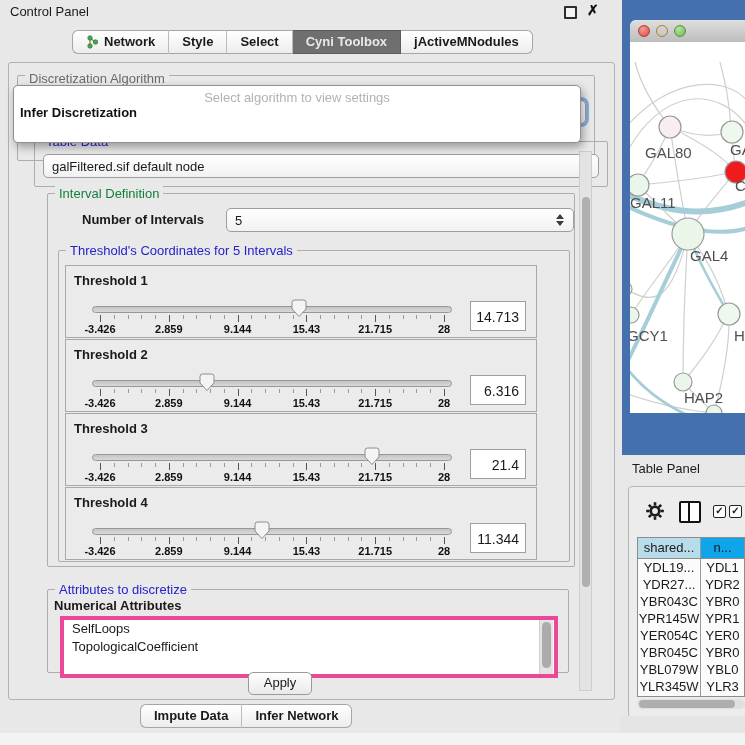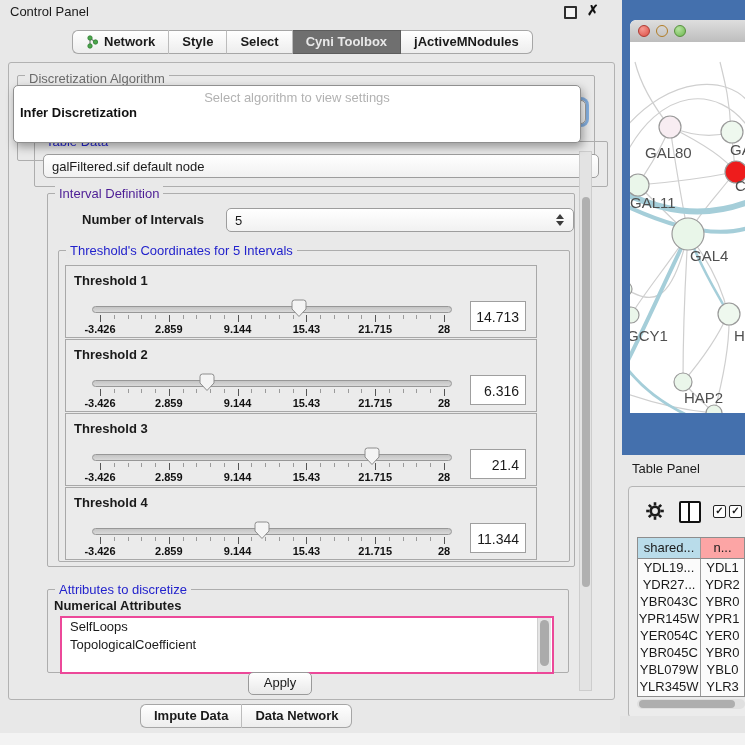--- a/index.html
+++ b/index.html
@@ -22,21 +22,21 @@
   .tab.active{background:#6f6f6f;color:#e9e9e9;border-color:#5c5c5c;}
   .toptabs{left:72px;top:30px;}
   .bottomtabs{left:140px;top:704px;}
 
   
   .mainpanel{position:absolute;left:8px;top:62px;width:605px;height:636px;border:1px solid #b2b2b2;
              border-radius:3px;background:#e9e9e9;}
   .group{position:absolute;border:1px solid #adadad;border-radius:2px;}
   .group-title{position:absolute;top:-8px;left:7px;background:#e9e9e9;padding:0 4px;font-size:13px;white-space:nowrap;}
   .t-blue{color:#2323cc;}
-  .t-green{color:#4c1d95;}
+  .t-green{color:#15803d;}
   .t-gray{color:#6b6b6b;}
 
   
   .combo{position:absolute;background:linear-gradient(#ffffff,#f1f1f1);border:1px solid #9d9d9d;border-radius:5px;
          font-size:13px;display:flex;align-items:center;padding-left:8px;box-sizing:border-box;height:24px;}
   .combo .stepper{position:absolute;right:9px;top:50%;transform:translateY(-50%);display:flex;flex-direction:column;gap:2px;align-items:center;}
   .arrow-up{width:0;height:0;border-left:4px solid transparent;border-right:4px solid transparent;border-bottom:5px solid #3c3c3c;}
   .arrow-dn{width:0;height:0;border-left:4px solid transparent;border-right:4px solid transparent;border-top:5px solid #3c3c3c;}
   .combo.focused{box-shadow:0 0 0 3px #84aede;}
 
@@ -57,21 +57,21 @@
   .tick{position:absolute;top:0;width:1px;background:#9a9a9a;}
   .tick.major{height:7px;background:#555;}
   .tick.minor{height:4px;}
   .ticklabels{position:absolute;left:34px;top:57px;width:344px;height:12px;}
   .ticklabel{position:absolute;transform:translateX(-50%);font-size:11px;font-weight:bold;color:#111;white-space:nowrap;}
   .thumb{position:absolute;top:33px;width:16px;height:19px;}
   .valuebox{position:absolute;left:404px;top:35px;width:56px;height:30px;background:#fff;border:1px solid #9f9f9f;
             font-size:14px;text-align:right;line-height:30px;padding-right:6px;box-sizing:border-box;}
 
   
-  .listbox{position:absolute;left:12px;top:26px;width:490px;height:54px;background:#fff;border:2px solid #ec4899;overflow:hidden;}
+  .listbox{position:absolute;left:12px;top:26px;width:490px;height:54px;background:#fff;border:4px solid #ec4899;overflow:hidden;}
   .list-item{font-size:13px;line-height:18px;padding-left:8px;white-space:nowrap;}
   .list-scroll{position:absolute;left:475px;top:0;width:13px;height:54px;background:#e4e4e4;border-left:1px solid #cfcfcf;}
   .list-scroll .thumbv{position:absolute;left:2px;top:2px;width:9px;height:46px;background:#ababab;border-radius:5px;}
 
   .applybtn{position:absolute;left:239px;top:609px;width:62px;height:21px;background:linear-gradient(#fff,#e9e9e9);
             border:1px solid #9a9a9a;border-radius:5px;font-size:13px;text-align:center;line-height:20px;}
 
   .main-scroll{position:absolute;left:570px;top:88px;width:13px;height:540px;background:#e3e3e3;border:1px solid #cdcdcd;box-sizing:border-box;}
   .main-scroll .thumbv{position:absolute;left:2px;top:45px;width:8px;height:390px;background:#b0b0b0;border-radius:5px;}
 
@@ -89,21 +89,21 @@
               border:1px solid #b5b5b5;border-radius:4px 0 0 4px;overflow:hidden;}
   .tp-toolbar{position:absolute;left:0;top:6px;width:117px;height:36px;}
   .checkbox{position:absolute;top:12px;width:11px;height:11px;border:1.5px solid #222;border-radius:2px;
             font-size:10px;line-height:10px;text-align:center;font-weight:bold;color:#111;background:#fdfdfd;}
   .colicon{position:absolute;left:50px;top:8px;width:18px;height:18px;border:2px solid #111;border-radius:2px;background:#fff;}
   .colicon:after{content:"";position:absolute;left:7px;top:0;width:2px;height:18px;background:#111;}
   .datatable{position:absolute;left:8px;top:50px;width:108px;height:160px;border:1px solid #8d8d8d;background:#fbfbfb;overflow:hidden;box-sizing:border-box;}
   .trow{display:flex;height:17px;line-height:17px;font-size:13px;}
   .trow .c1{width:62px;text-align:center;border-right:1px solid #9a9a9a;overflow:hidden;white-space:nowrap;}
   .trow .c2{flex:1;text-align:center;overflow:hidden;white-space:nowrap;}
-  .thead{height:20px;line-height:20px;border-bottom:1px solid #8d8d8d;background:#fca5a5;}
+  .thead{height:20px;line-height:20px;border-bottom:1px solid #8d8d8d;background:#0ea5e9;}
   .thead .c1{background:#b9dcea;}
   .hscroll{position:absolute;left:8px;top:212px;width:108px;height:10px;background:#e0e0e0;border-radius:5px;}
   .hscroll .thumbh{position:absolute;left:2px;top:1px;width:96px;height:8px;background:#aeaeae;border-radius:4px;}
   .bottomstrip{position:absolute;left:0;top:733px;width:745px;height:12px;background:#f3f3f3;}
   .rightgap{position:absolute;left:620px;top:716px;width:125px;height:29px;background:#e5e5e5;}
 </style>
 </head>
 <body>
 
 <div id="stage">
@@ -376,21 +376,21 @@
     <div class="main-scroll">
         <div class="thumbv"></div>
       </div>
   </div>
 
   <div class="tabrow bottomtabs">
     <div class="tab">
         <span>Impute Data</span>
       </div>
     <div class="tab">
-        <span>Data Network</span>
+        <span>Infer Network</span>
       </div>
   </div>
 
   <div class="netwindow">
     <div class="inwin">
       <div class="mactitle">
         <div class="light" style="left:8px;background:radial-gradient(circle at 35% 30%,#f59a92,#dd4e44);border:1px solid #ad3a32;"></div>
         <div class="light" style="left:26px;background:radial-gradient(circle at 35% 30%,#f7cf82,#e2a233;);border:1px solid #b07c25;"></div>
         <div class="light" style="left:44px;background:radial-gradient(circle at 35% 30%,#b6e3a0,#6cb74f);border:1px solid #568f3d;"></div>
       </div>

